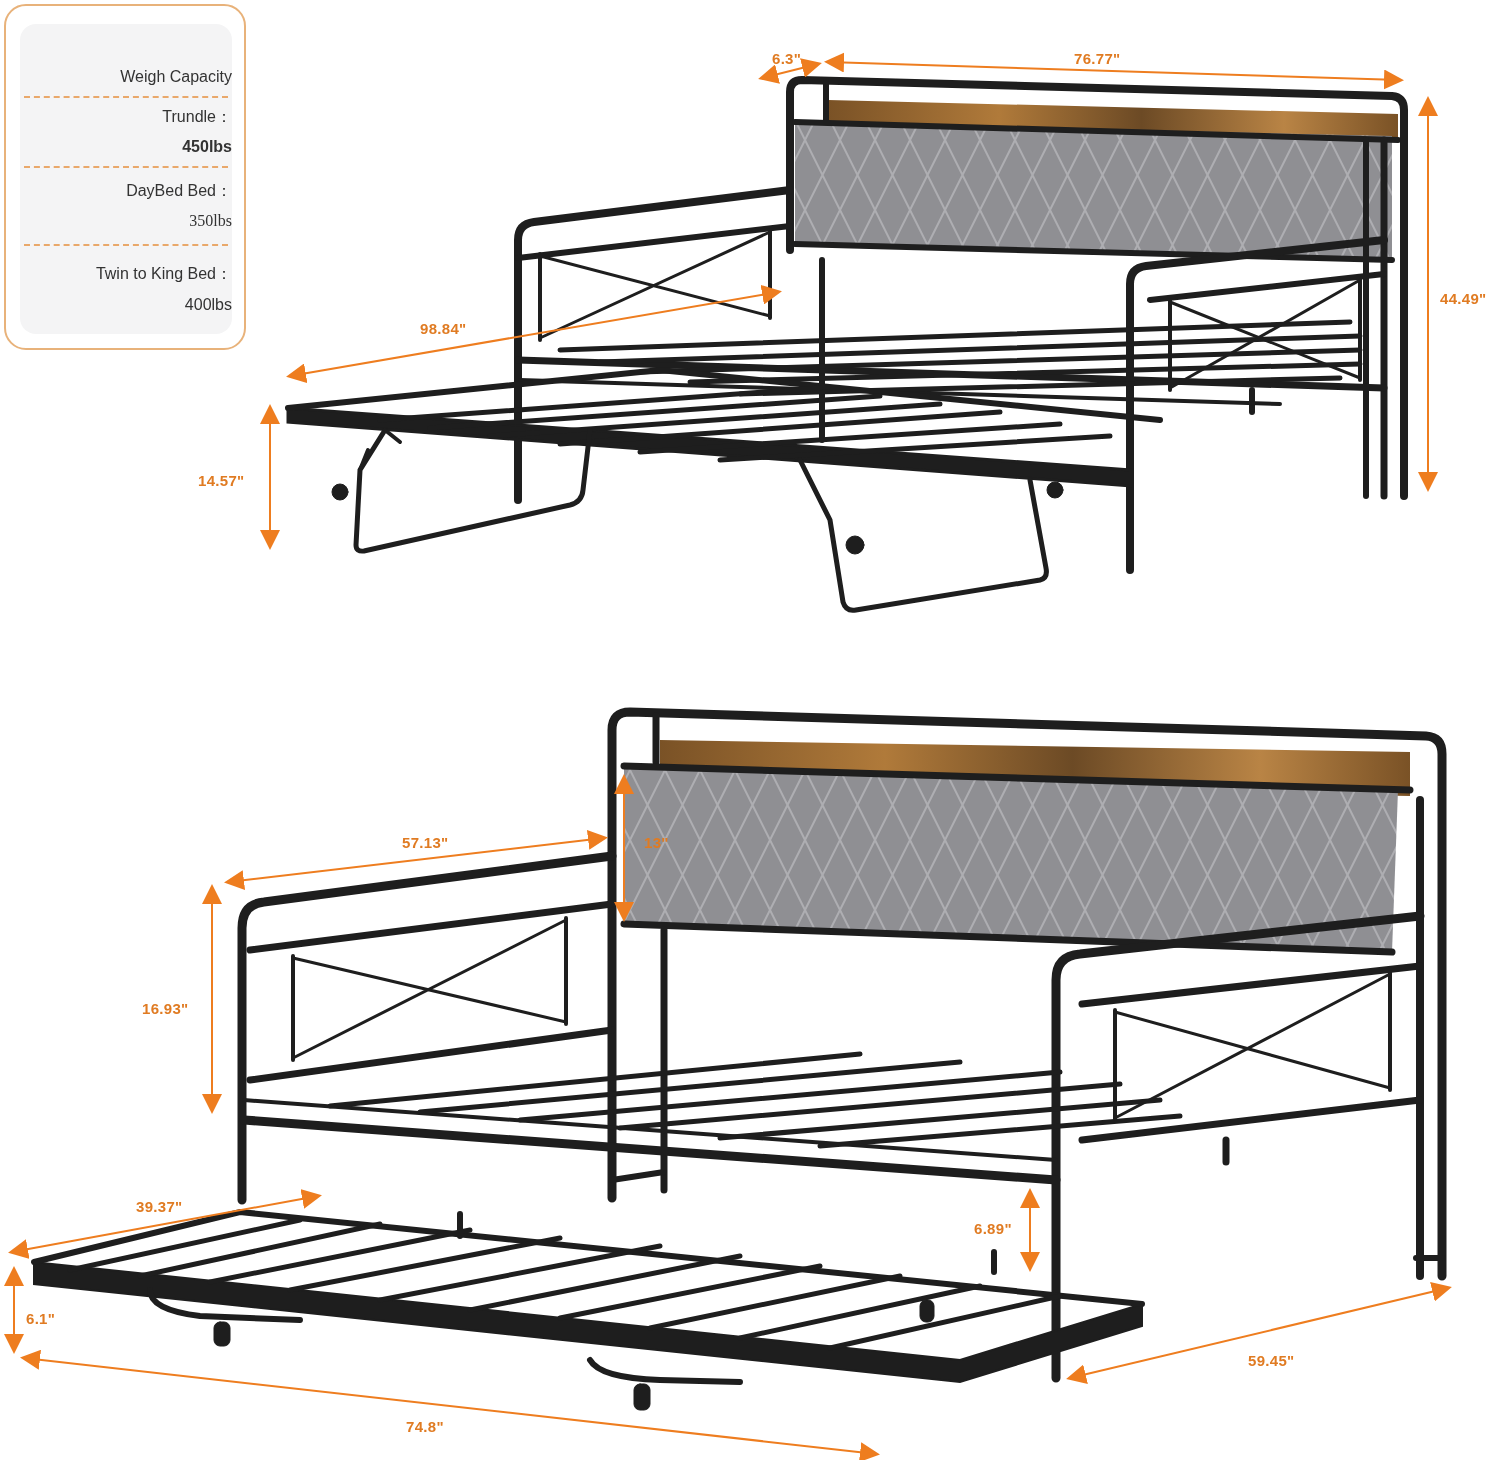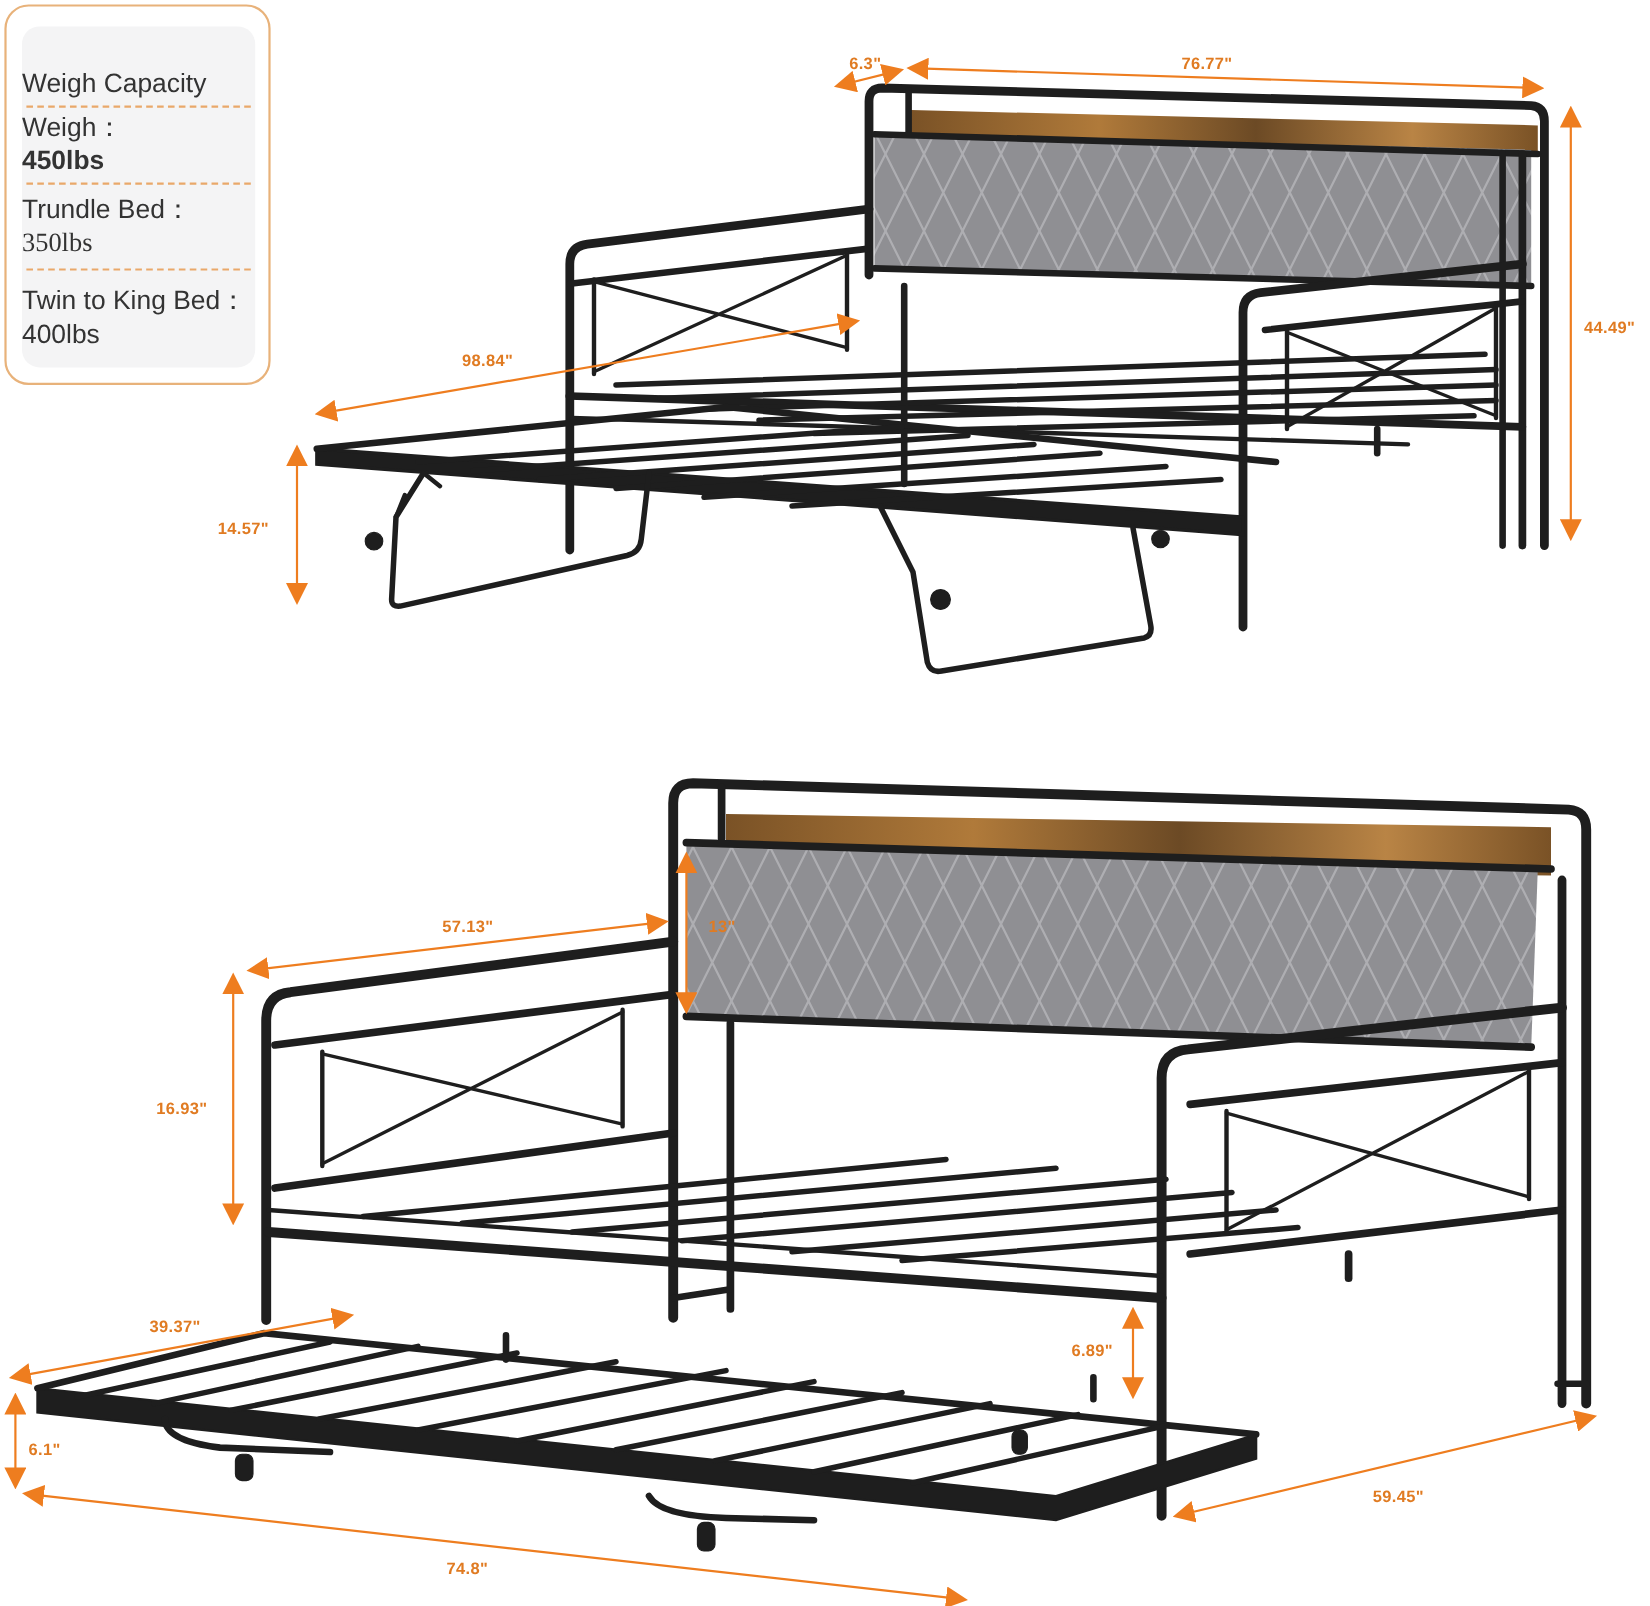--- a/index.html
+++ b/index.html
@@ -6,36 +6,36 @@
     body { width: 1500px; height: 1460px; position: relative; overflow: hidden;
            font-family: "Liberation Sans", "DejaVu Sans", sans-serif; }
     .capacity-card {
       position: absolute; left: 4px; top: 4px; width: 242px; height: 346px;
       border: 2px solid #e8b27a; border-radius: 22px; box-sizing: border-box; background: #fff;
     }
     .capacity-inner {
       position: absolute; left: 14px; top: 18px; right: 12px; bottom: 14px;
       background: #f4f4f5; border-radius: 16px;
     }
-    .cap-text { position: absolute; left: 0; right: 0; text-align: left; color: #333; font-size: 24px; line-height: 26px; }
+    .cap-text { position: absolute; left: 0; right: 0; text-align: right; color: #333; font-size: 16px; line-height: 26px; }
     .cap-sep { position: absolute; left: 4px; right: 4px; height: 0; border-top: 2px dashed #e9a86a; }
     svg.diagram { position: absolute; left: 0; top: 0; }
     .dim { position: absolute; color: #e07b22; font-size: 15px; font-weight: bold; letter-spacing: 0.3px; }
   </style>
 </head>
 <body>
 
 <div class="capacity-card">
   <div class="capacity-inner">
     <div class="cap-text" style="top:40px;">Weigh Capacity</div>
     <div class="cap-sep" style="top:72px;"></div>
-    <div class="cap-text" style="top:80px;">Weigh：</div>
+    <div class="cap-text" style="top:80px;">Trundle：</div>
     <div class="cap-text" style="top:110px;font-weight:bold;">450lbs</div>
     <div class="cap-sep" style="top:142px;"></div>
-    <div class="cap-text" style="top:154px;">Trundle Bed：</div>
+    <div class="cap-text" style="top:154px;">DayBed Bed：</div>
     <div class="cap-text" style="top:184px;font-family:Liberation Serif, serif;">350lbs</div>
     <div class="cap-sep" style="top:220px;"></div>
     <div class="cap-text" style="top:237px;">Twin to King Bed：</div>
     <div class="cap-text" style="top:268px;">400lbs</div>
   </div>
 </div>
 
 <svg class="diagram" width="1500" height="1460" viewBox="0 0 1500 1460">
   <defs>
     <pattern id="diamond" width="70" height="70" patternUnits="userSpaceOnUse">

